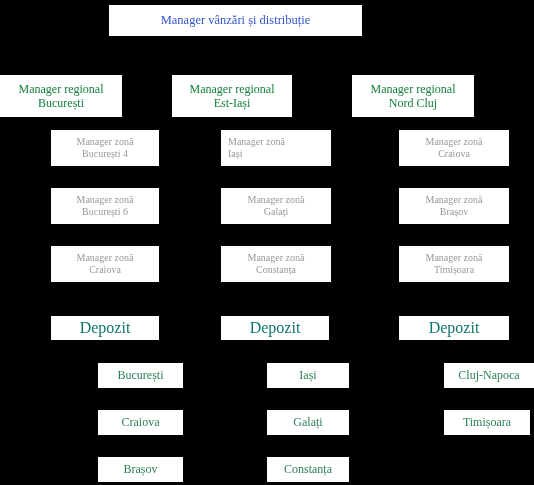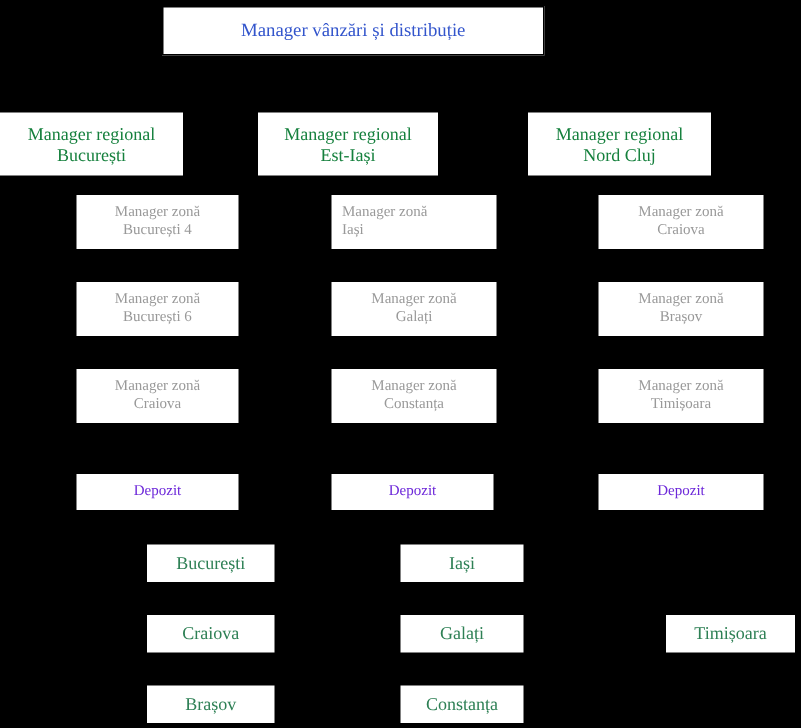--- a/index.html
+++ b/index.html
@@ -54,22 +54,22 @@
     color: #999999;
     font-size: 10px;
   }
   .lvl-zone.left-align {
     align-items: flex-start;
     text-align: left;
     padding-left: 7px;
   }
   
   .lvl-depot {
-    color: #6d28d9;
-    font-size: 10px;
+    color: #0f766e;
+    font-size: 16px;
   }
   
   .lvl-city {
     color: #2e8055;
     font-size: 12px;
   }
 </style>
 </head>
 <body>
 
@@ -168,18 +168,21 @@
   </div>
 
   <div class="node lvl-city" style="left:267px; top:410px; width:82px; height:25px;">
     <span>Galați</span>
   </div>
 
   <div class="node lvl-city" style="left:267px; top:457px; width:82px; height:25px;">
     <span>Constanța</span>
   </div>
 
+  <div class="node lvl-city" style="left:444px; top:363px; width:90px; height:25px;">
+    <span>Cluj-Napoca</span>
+  </div>
 
   <div class="node lvl-city" style="left:444px; top:410px; width:86px; height:25px;">
     <span>Timișoara</span>
   </div>
 
 </div>
 
 </body></html>

